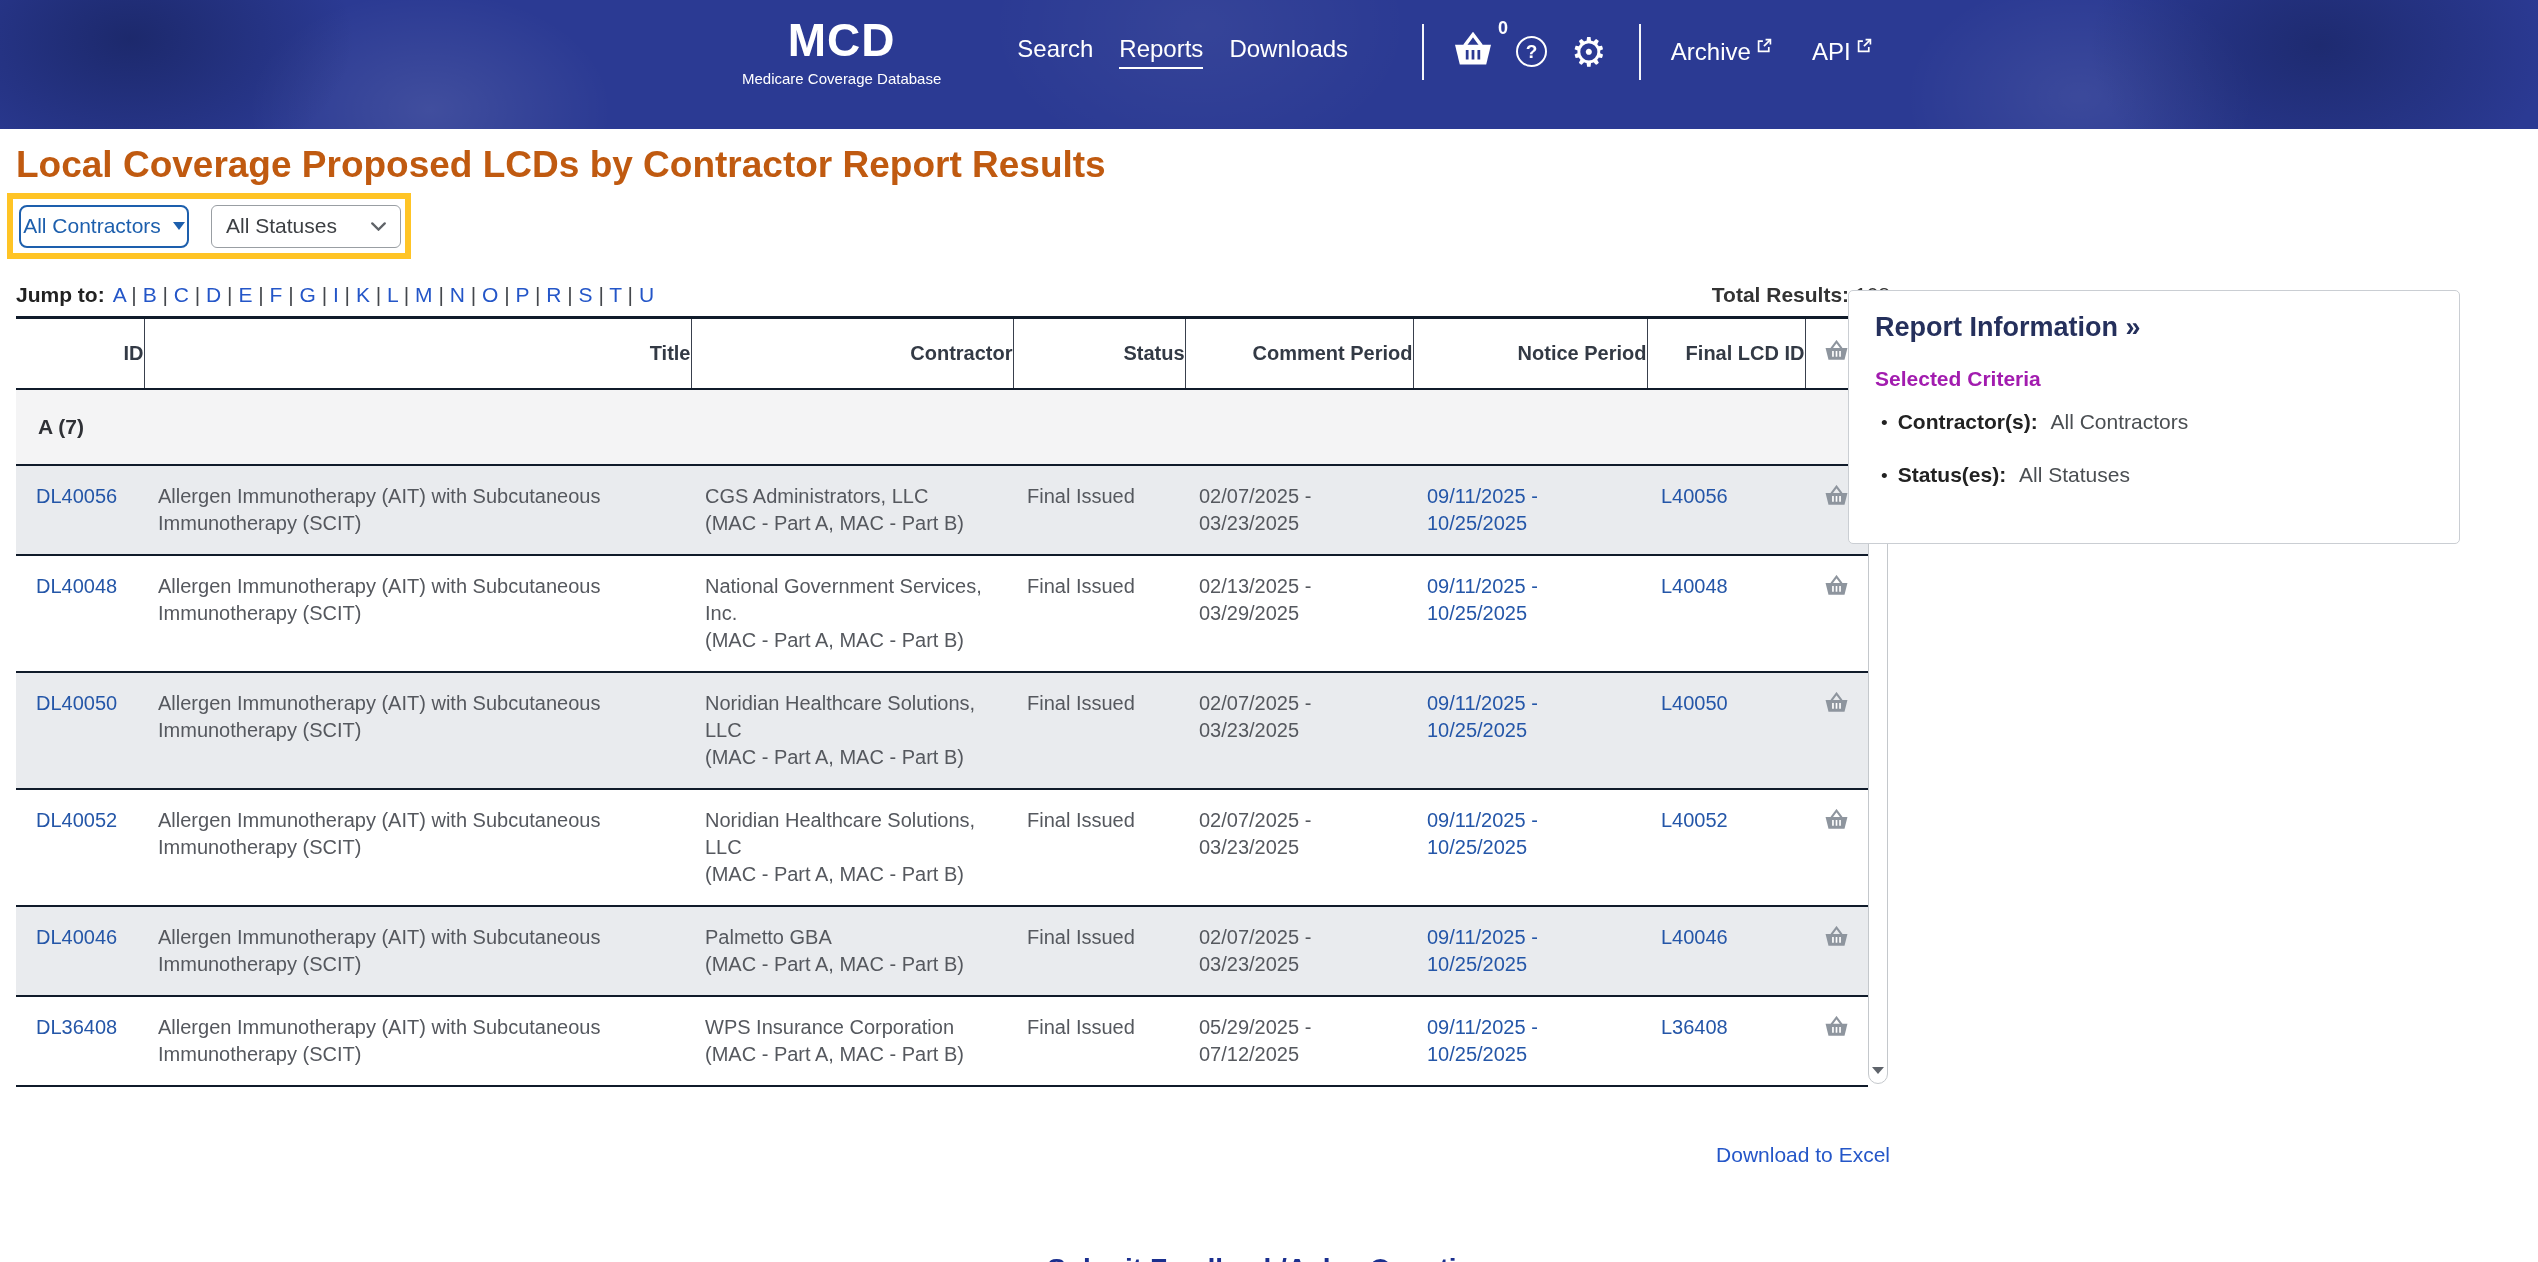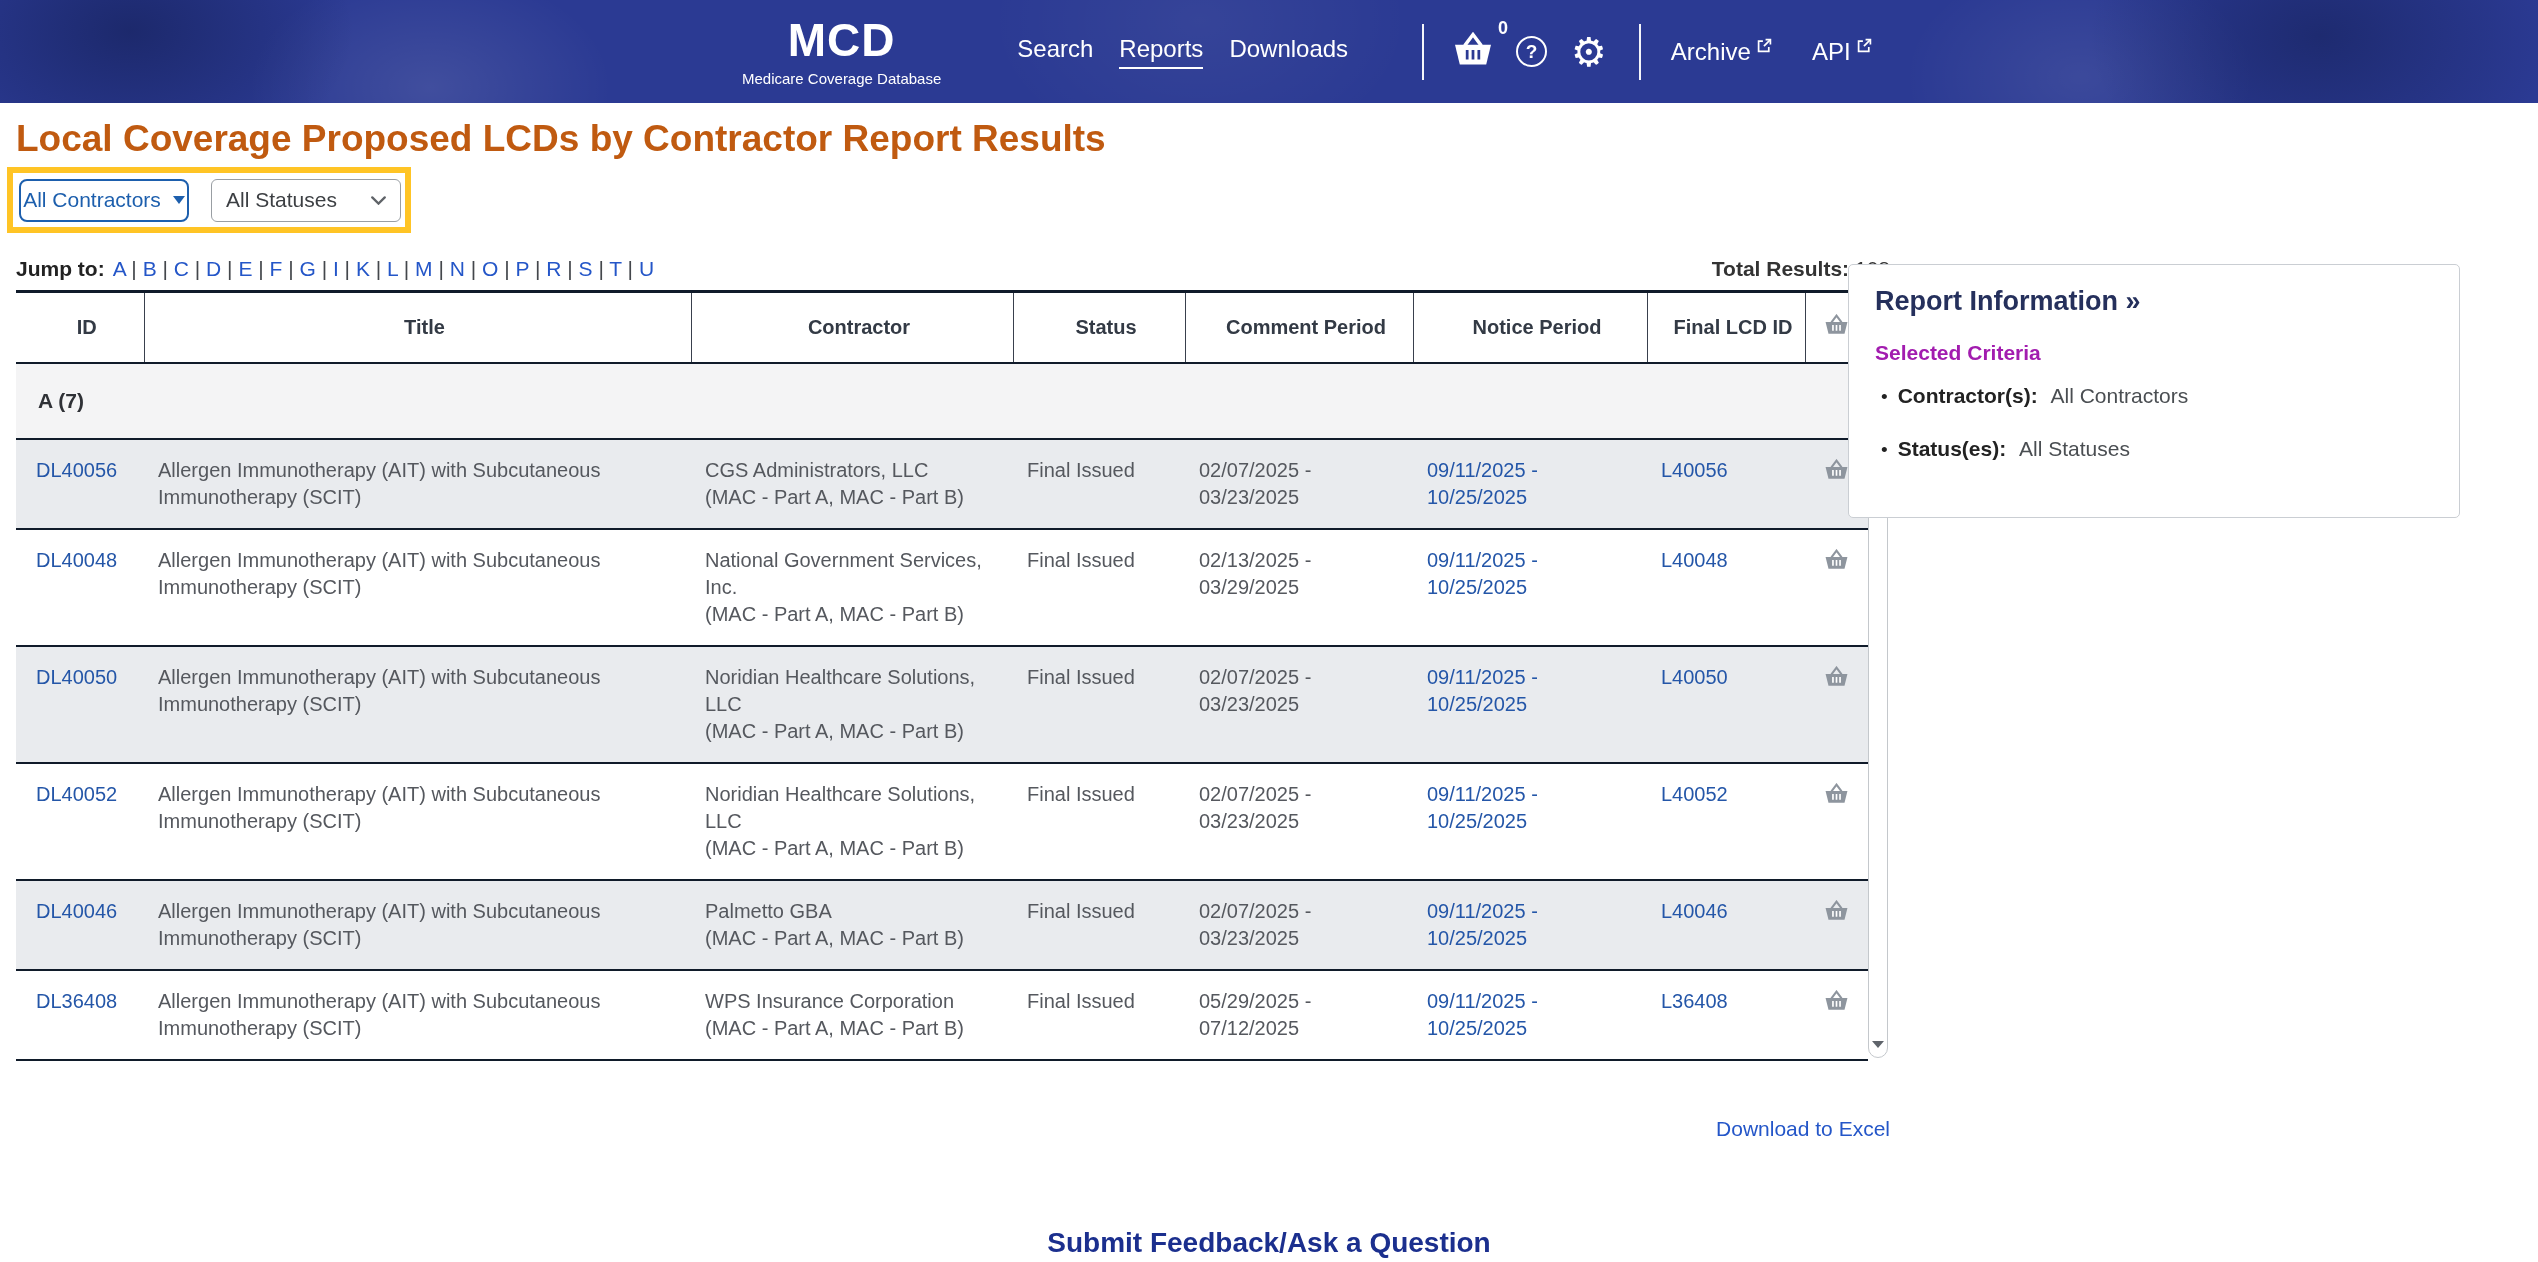--- a/index.html
+++ b/index.html
@@ -1,20 +1,20 @@
 <!DOCTYPE html>
 <html><head>
 <meta charset="utf-8">
 <style>
   * { box-sizing: border-box; margin: 0; padding: 0; }
   html,body { width:2538px; height:1262px; overflow:hidden; background:#fff;
     font-family:"Liberation Sans", sans-serif; color:#333; }
 
   
-  .topnav { position:relative; height:103px; background-color:#2b3a93;
+  .topnav { position:relative; height:129px; background-color:#2b3a93;
     background-image:
       radial-gradient(ellipse 320px 210px at 130px 30%, rgba(14,24,70,.50), transparent 70%),
       radial-gradient(ellipse 260px 170px at 430px 85%, rgba(255,255,255,.10), transparent 70%),
       radial-gradient(ellipse 330px 230px at 2320px 35%, rgba(14,24,70,.45), transparent 70%),
       radial-gradient(ellipse 250px 170px at 2080px 75%, rgba(255,255,255,.08), transparent 70%),
       radial-gradient(ellipse 300px 200px at 1200px 20%, rgba(255,255,255,.05), transparent 70%);
     color:#fff; }
   .nav-left { position:absolute; left:742px; top:0; height:103px; display:flex; align-items:center; }
   .logo { text-align:center; margin-right:76px; }
   .logo-title { font-size:46px; font-weight:bold; letter-spacing:1px; line-height:1; }
@@ -62,21 +62,21 @@
   .totals { font-size:21px; color:#333; }
   .totals b { font-weight:bold; }
 
   
   .content-row { position:relative; }
   .table-wrap { position:relative; margin-left:16px; width:1874px; height:771px; overflow:hidden;
     border-top:3px solid #101b2a; }
   table { width:1852px; border-collapse:collapse; table-layout:fixed; }
   col.c1{width:128px} col.c2{width:547px} col.c3{width:322px} col.c4{width:172px}
   col.c5{width:228px} col.c6{width:234px} col.c7{width:158px} col.c8{width:63px}
-  thead th { height:70px; background:#fff; font-size:20px; font-weight:bold; color:#333a45; text-align:center;
+  thead th { height:70px; background:#fff; font-size:20px; font-weight:bold; color:#333a45; text-align:right;
     padding-left:14px; border-bottom:2px solid #101b2a; border-right:1px solid #39404d; vertical-align:middle; }
   thead th:last-child { border-right:1px solid #39404d; text-align:center; padding-left:0; }
   .section-row td { background:#f4f4f5; font-size:21px; font-weight:bold; color:#2f3136;
     padding:25px 8px 25px 22px; border-bottom:2px solid #101b2a; }
   .data-row td { font-size:20px; line-height:27px; color:#55585e; vertical-align:top;
     padding:17px 14px; border-bottom:2px solid #101b2a; background:#fff; }
   .data-row.alt td { background:#e9ebee; }
   .data-row td.c-id { padding-left:20px; }
   .lnk { color:#2456a8; text-decoration:none; }
   .blk { display:block; }

